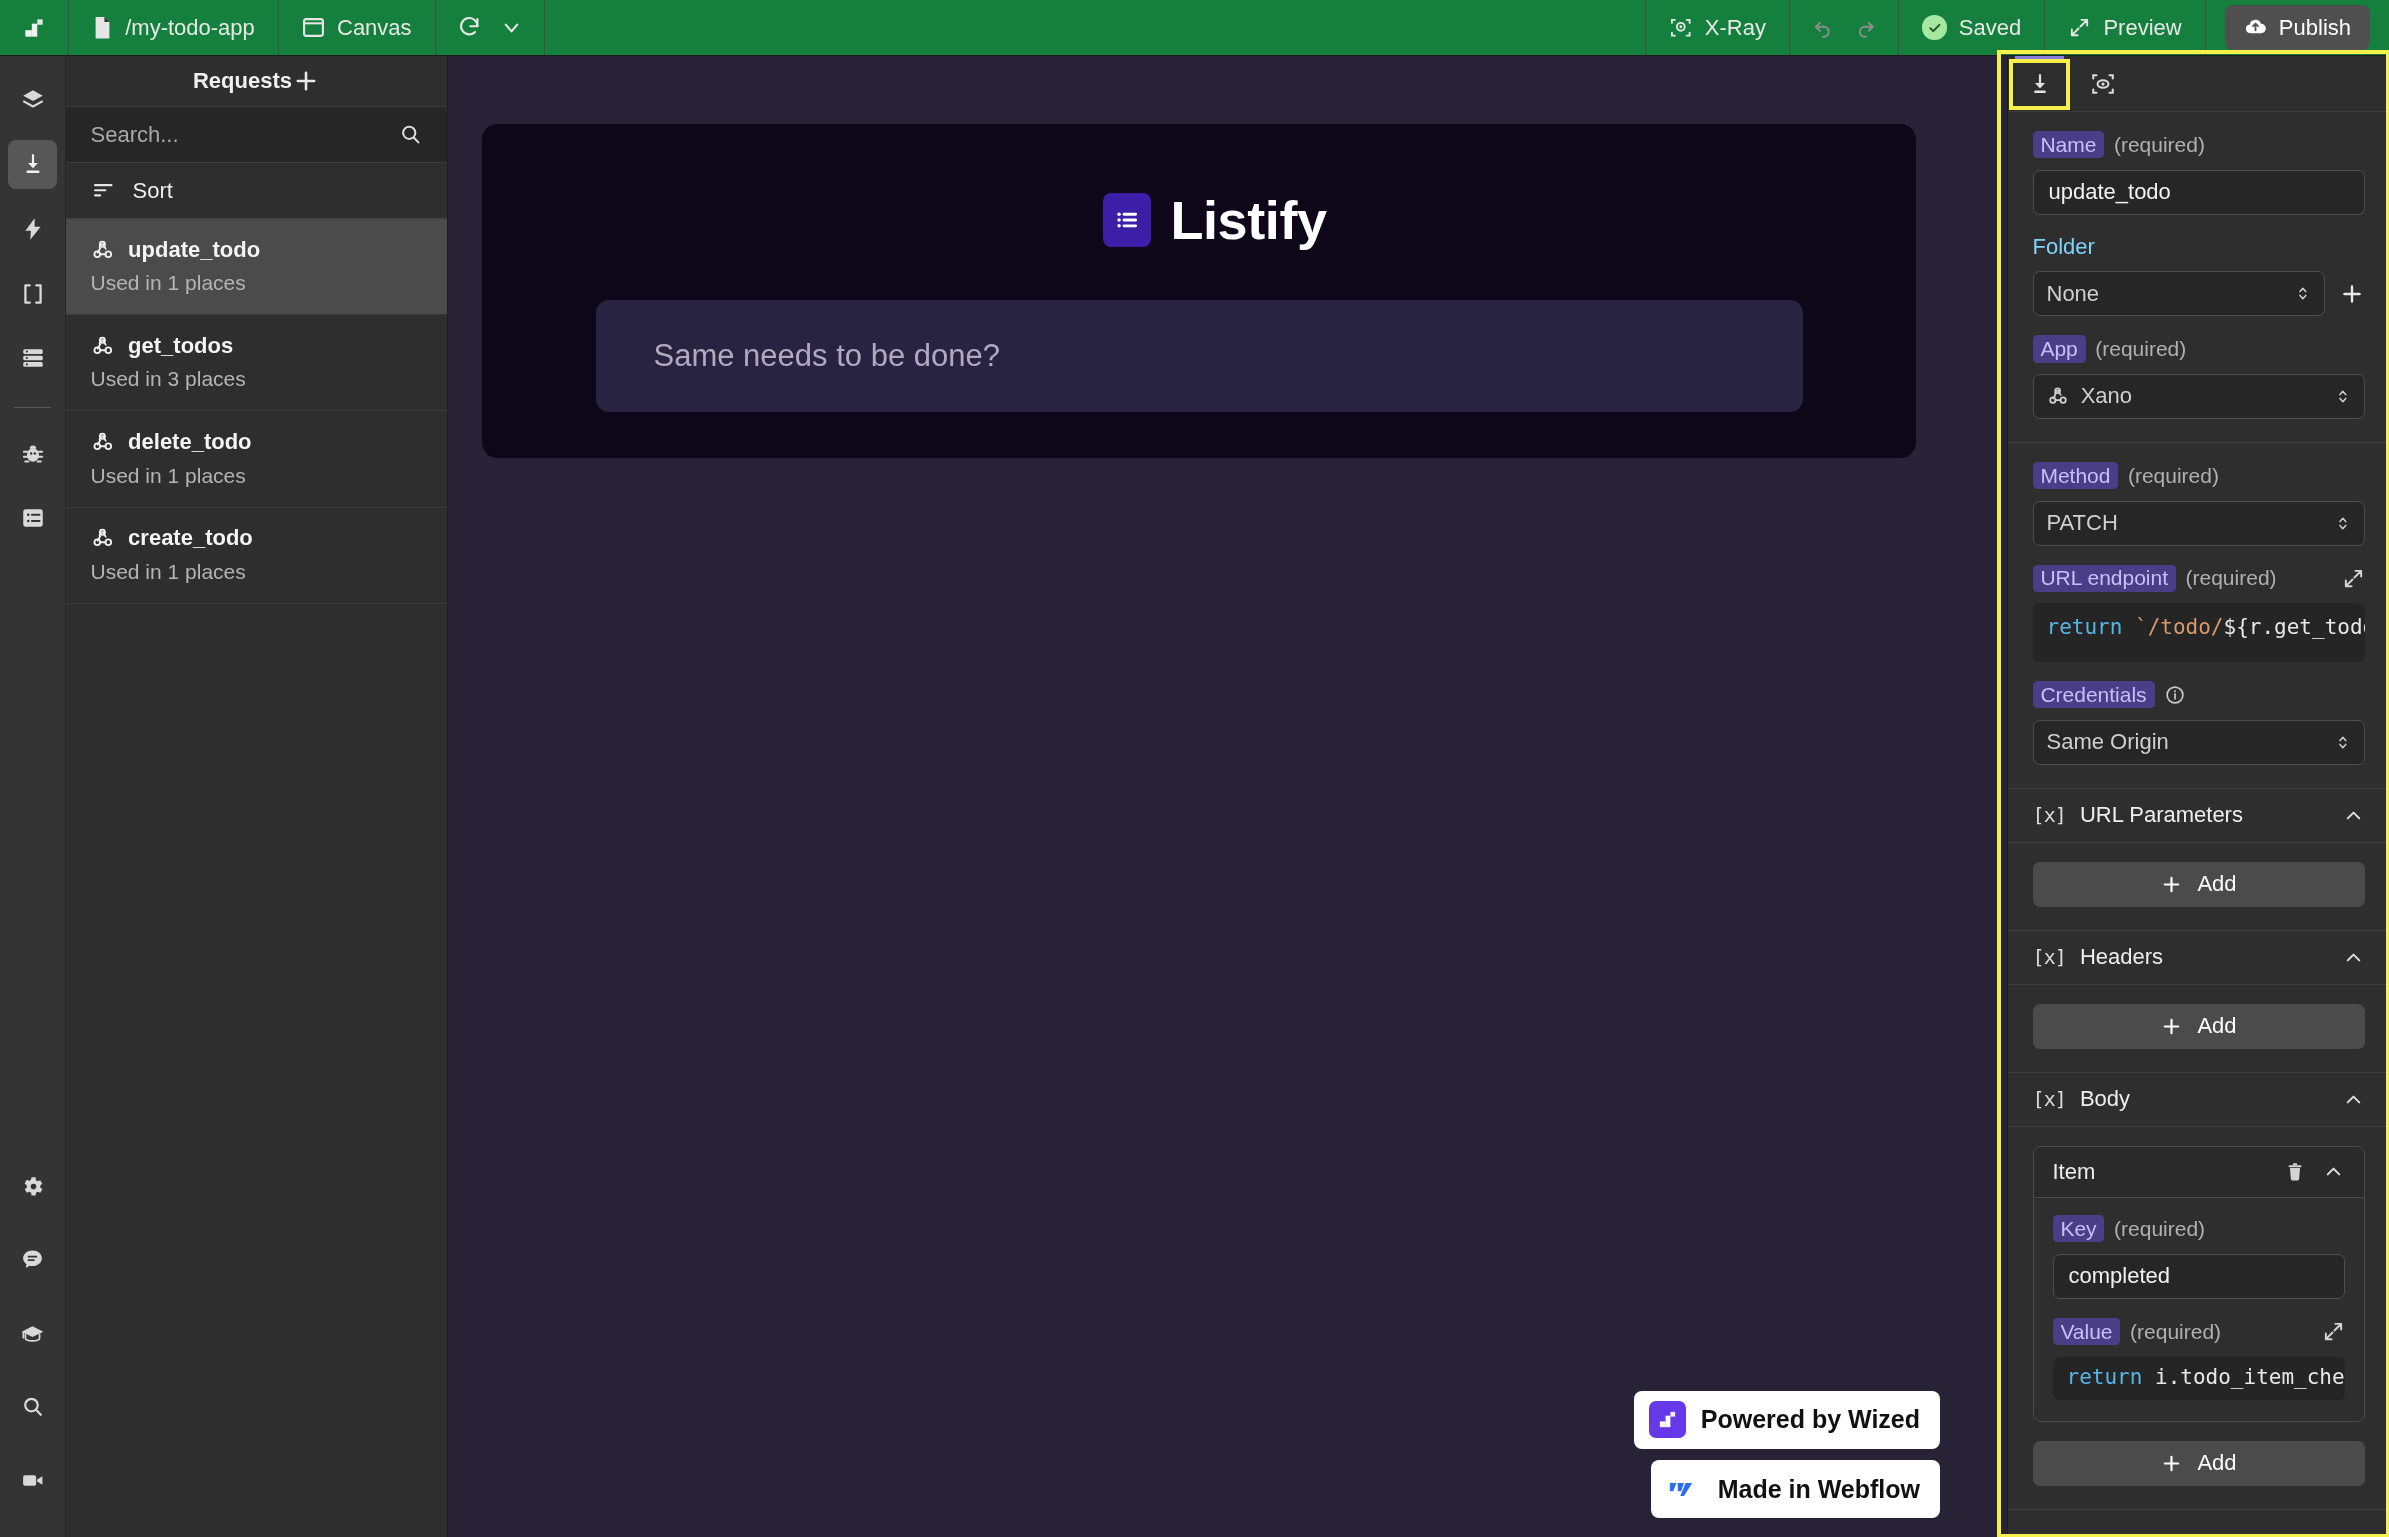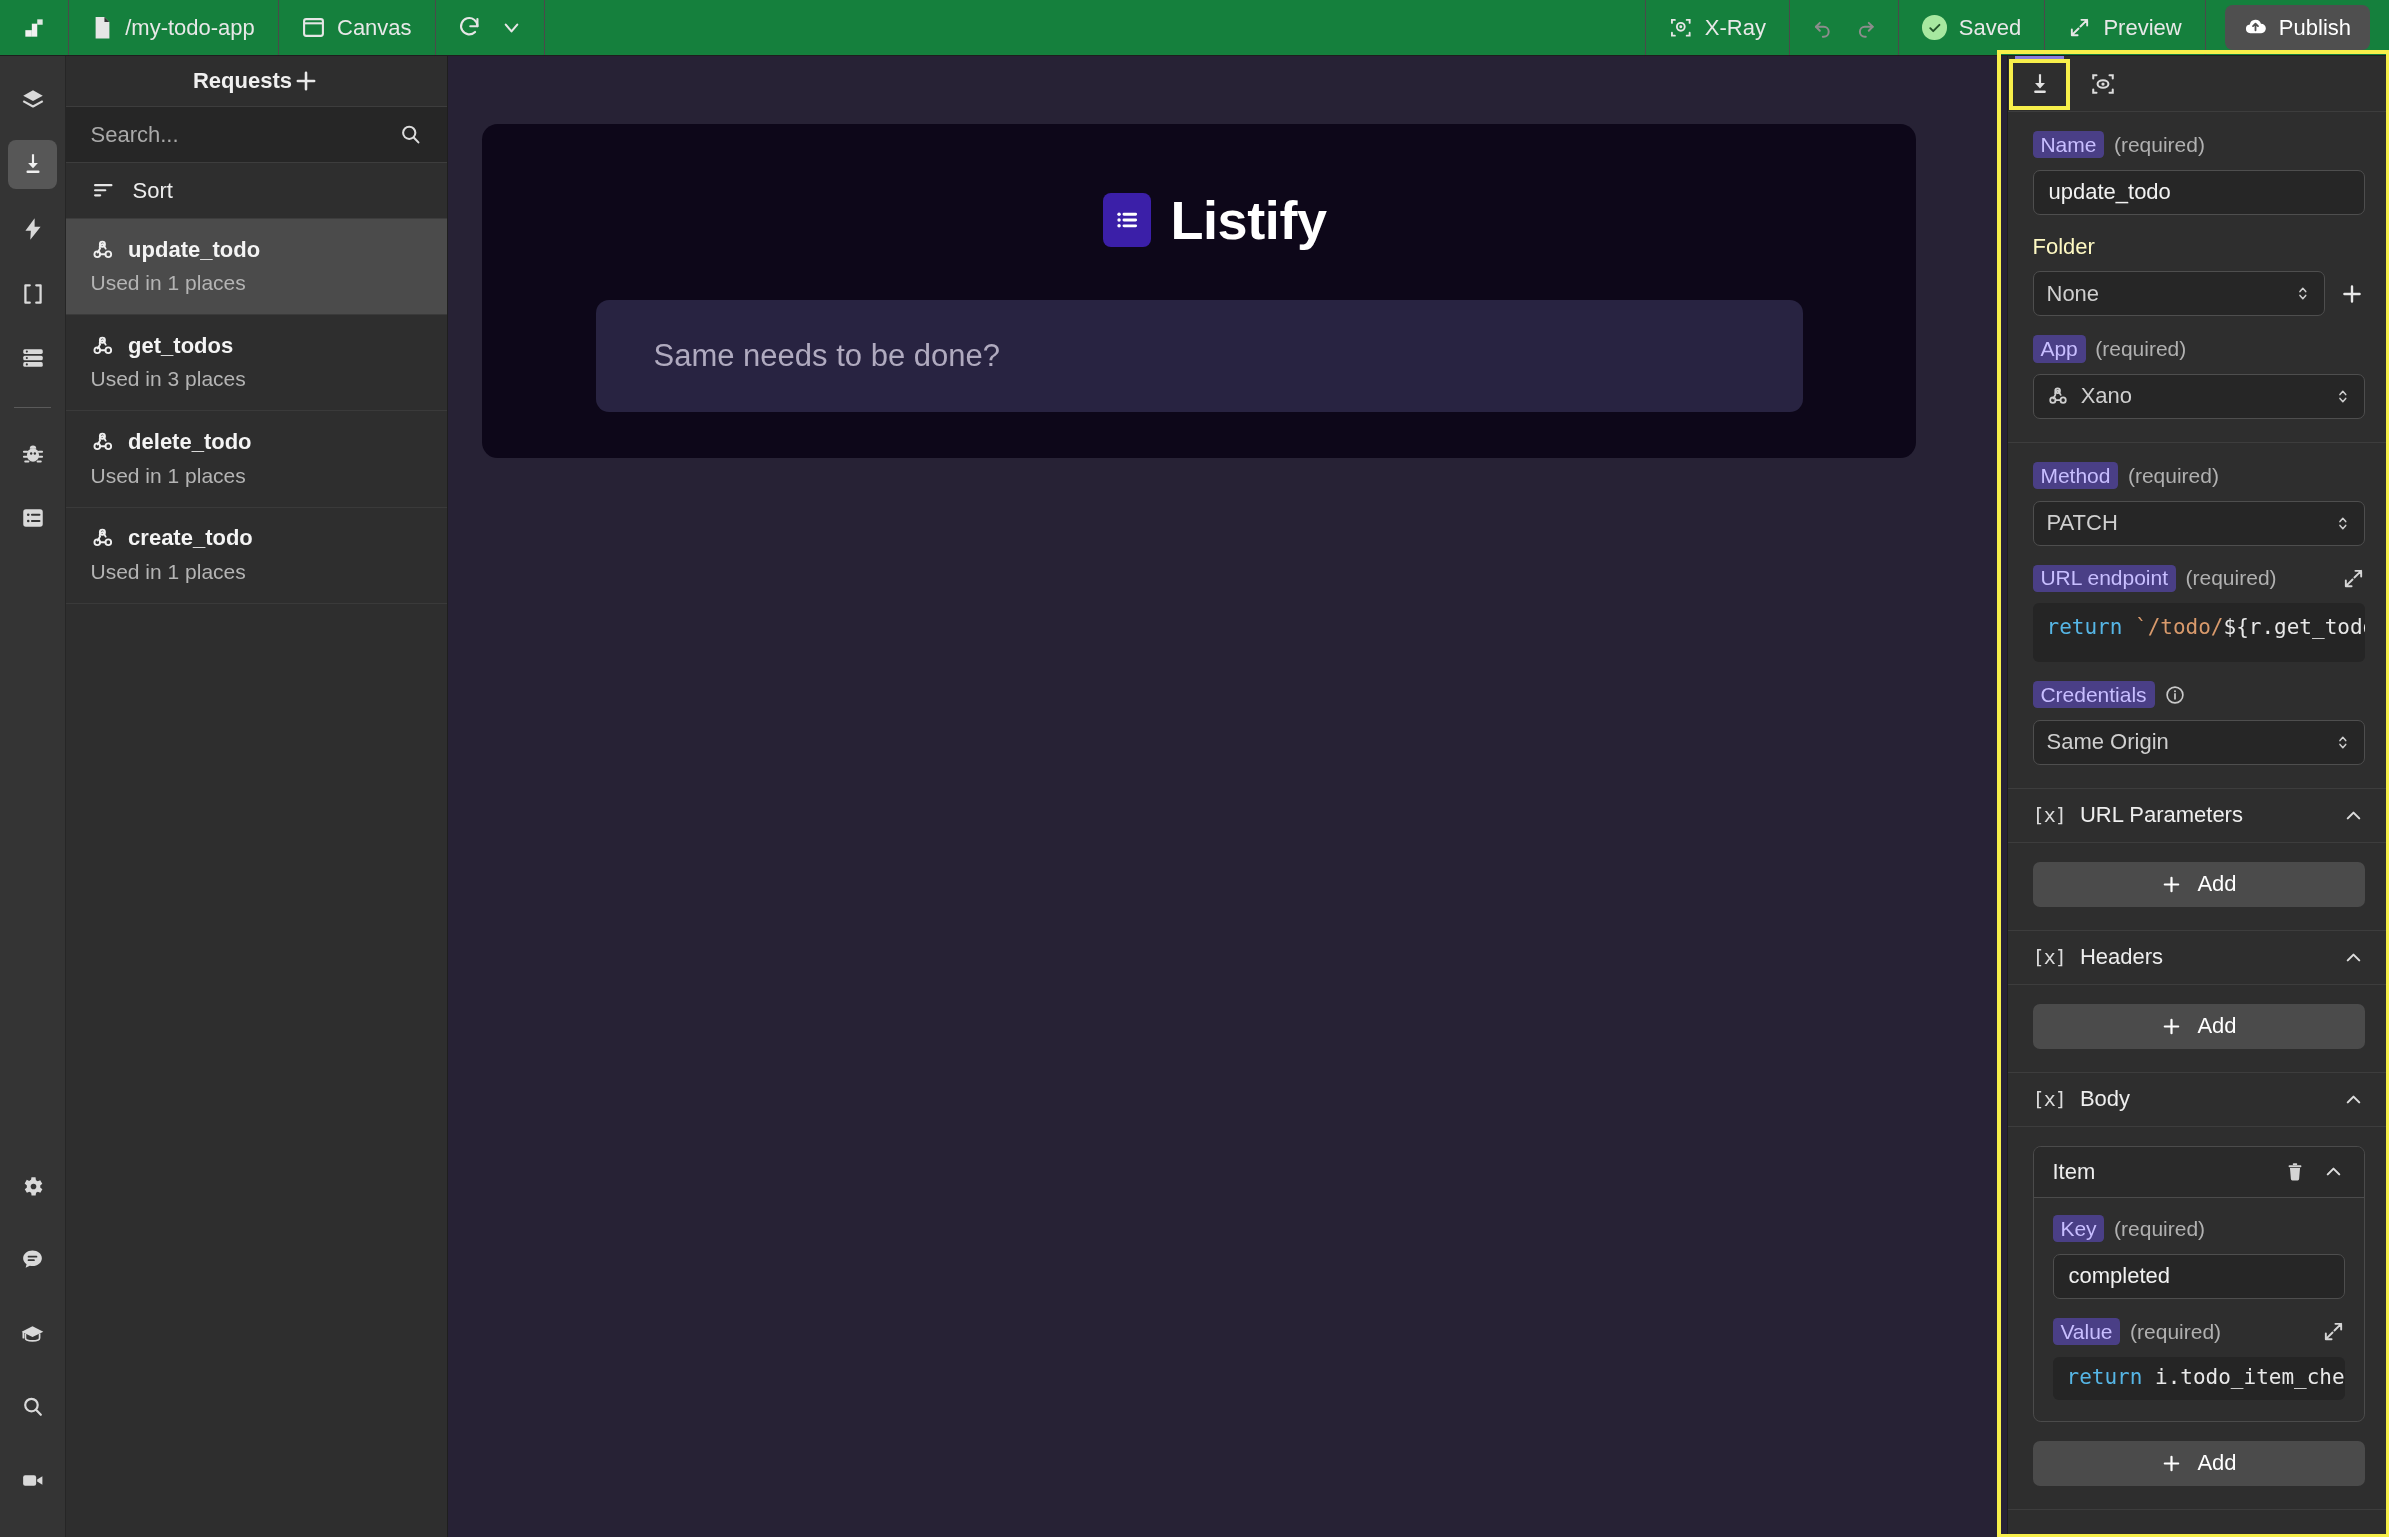--- a/index.html
+++ b/index.html
@@ -157,21 +157,21 @@
     height: 2.6px; background: #8b7de0;
   }
   .insp-body { flex: 1; overflow: hidden; }
   .sec { padding: 19px 24.5px 23px; border-bottom: 0.9px solid #3d3d3d; }
   .flabel { display: flex; align-items: center; gap: 9.6px; margin-bottom: 11.4px; }
   .chip {
     background: #4a3f86; color: #c8beff; font-size: 21px;
     padding: 1.7px 7.9px; border-radius: 4.4px;
   }
   .req-tag { color: #b0b0b0; font-size: 21px; }
-  .plainlabel { color: #fef9c3; font-size: 22px; margin-bottom: 11.4px; }
+  .plainlabel { color: #7dd3fc; font-size: 22px; margin-bottom: 11.4px; }
   .expand-ico { margin-left: auto; color: #d6d6d6; display: flex; }
   .info-ico { color: #c9c9c9; display: flex; }
   .txtinput {
     height: 45px; background: #262626; border: 0.9px solid #4e4e4e;
     border-radius: 7px; color: #f2f2f2; font-size: 22px;
     display: flex; align-items: center; padding: 0 15px;
     font-family: inherit; width: 100%; outline: none;
   }
   .selwrap { display: flex; align-items: center; gap: 14px; }
   .selbox {
@@ -539,20 +539,40 @@
                 </svg>
             </span>
             <span class="brand-name">Listify</span>
           </div>
           <div class="todo-input">
             <span>Same needs to be done?</span>
           </div>
         </div>
       </div>
 
+      <div class="badges">
+        <div class="badge">
+          <span class="badge-ico wized">
+            <svg width="23" height="23" viewBox="0 0 24 24">
+                <path fill="#fff" d="M4 14h6v6H4z"></path>
+                <path fill="#fff" d="M10 8h5v12h-5z"></path>
+                <path fill="#fff" d="M15 4h5v5h-5z" opacity=".9"></path>
+              </svg>
+          </span>
+          <span>Powered by Wized</span>
+        </div>
+        <div class="badge">
+          <span class="badge-ico">
+            <svg width="31.5" height="23" viewBox="0 0 34 24">
+                <path fill="#2a6df5" d="M2 5h7l-3.3 9H2zm8.4 0h6.8l-3 9h-3.6zM19 5h7l-8.7 14h-4.1z"></path>
+              </svg>
+          </span>
+          <span>Made in Webflow</span>
+        </div>
+      </div>
     </div>
 
     <div class="inspector">
       <div class="insp-tabs">
         <div class="insp-tab active">
           <span>
             <svg width="26" height="26" viewBox="0 0 24 24">
                 <path fill="#e2e2e2" d="M11 3h2v8h3.6L12 16.2 7.4 11H11z"></path>
                 <rect x="6.6" y="18" width="10.8" height="2.2" rx="1.1" fill="#e2e2e2"></rect>
               </svg>

